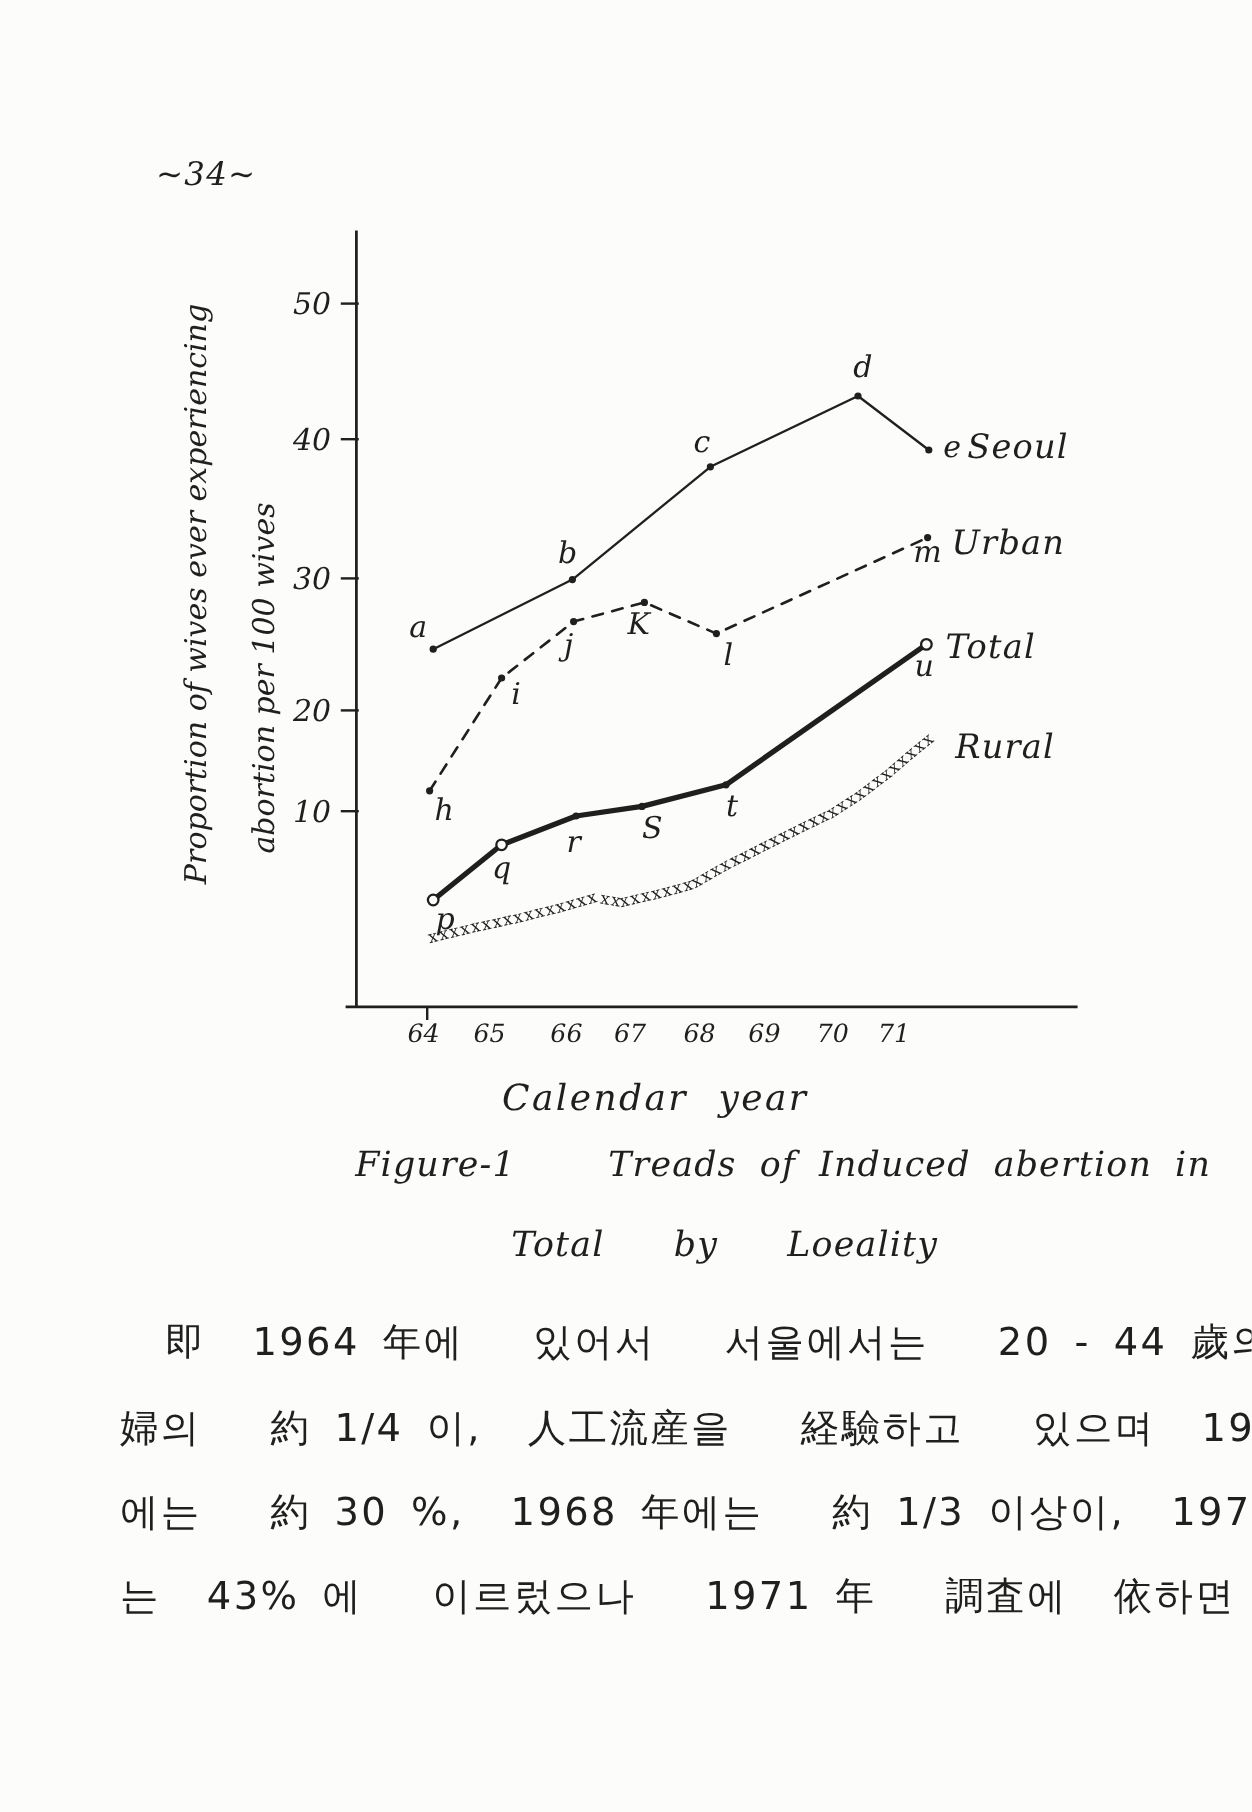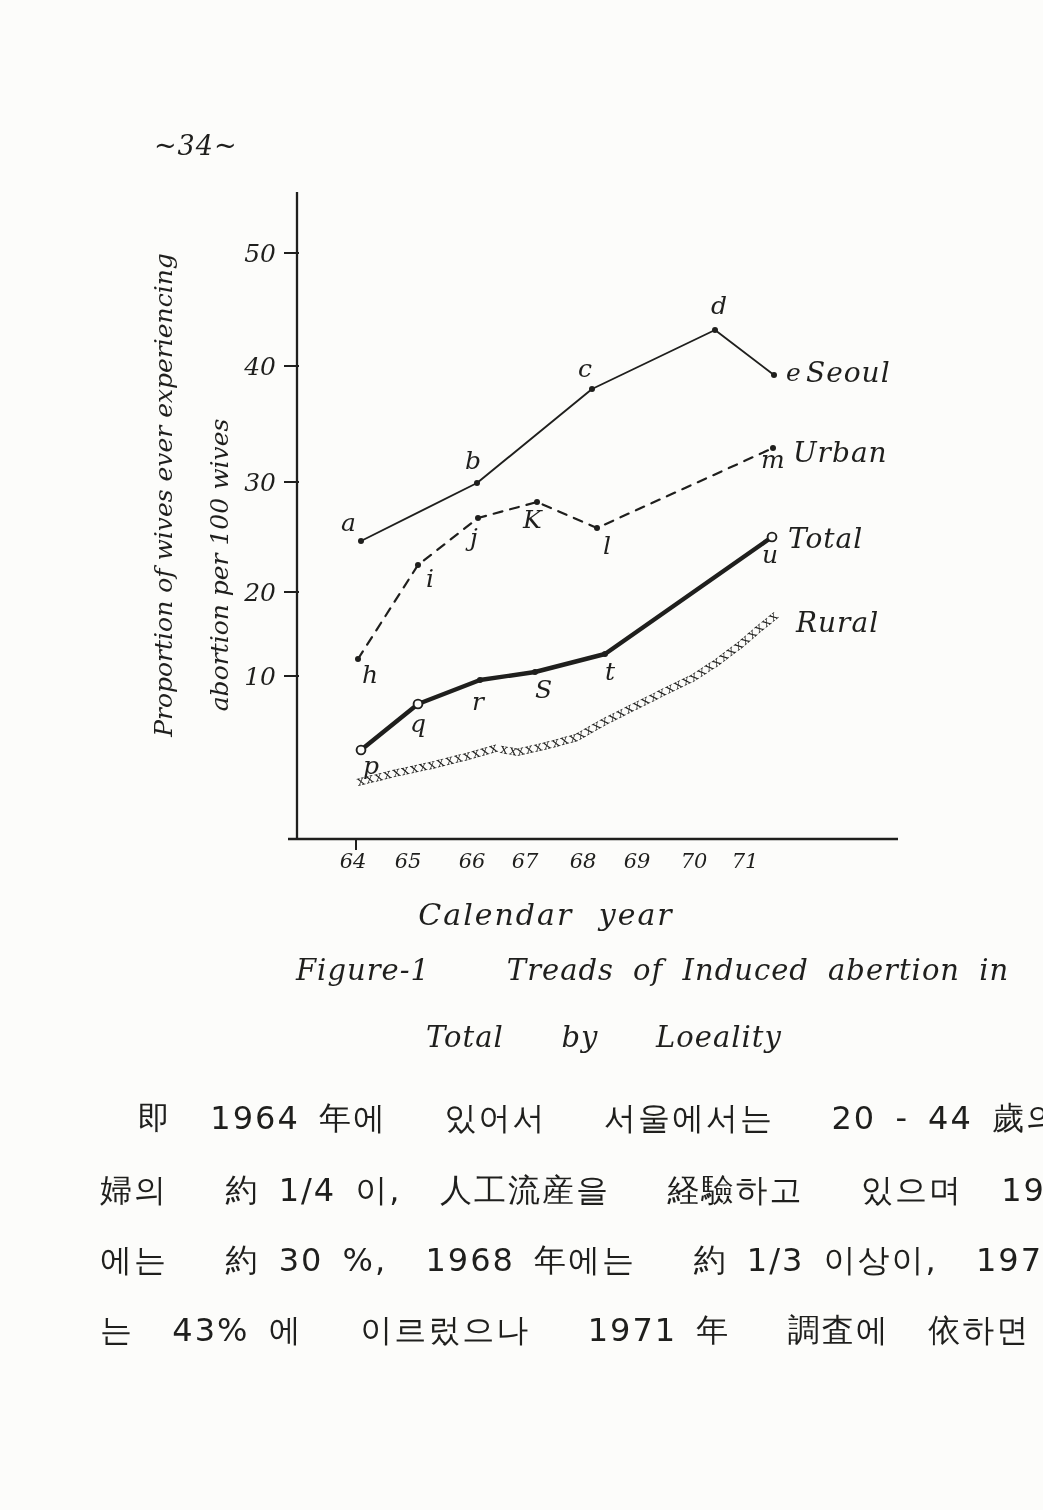--- a/index.html
+++ b/index.html
@@ -3,21 +3,21 @@
 <meta charset="utf-8">
 <style>
   html,body{margin:0;padding:0;}
   body{
     width:1043px;height:1510px;position:relative;overflow:hidden;
     background:#fcfcfa;color:#1f1f1d;
     font-family:"DejaVu Serif", serif;
   }
   .abs{position:absolute;white-space:pre;}
   .hand{font-style:italic;letter-spacing:1px;}
-  .pageno{left:130px;top:130px;font-size:27px;margin-left:24px;}
+  .pageno{left:130px;top:130px;font-size:27px;}
   .cap1{left:296px;top:953px;font-size:29px;word-spacing:9px;text-align:center;}
   .cap2{left:426px;top:1020px;font-size:29px;word-spacing:9px;}
   .cjk{
     font-family:"DejaVu Sans", sans-serif;
     font-size:32px;letter-spacing:2px;word-spacing:7px;
   }
   .bl1{left:138px;top:1097px;}
   .bl2{left:100px;top:1169px;}
   .bl3{left:100px;top:1239px;}
   .bl4{left:100px;top:1309px;}

